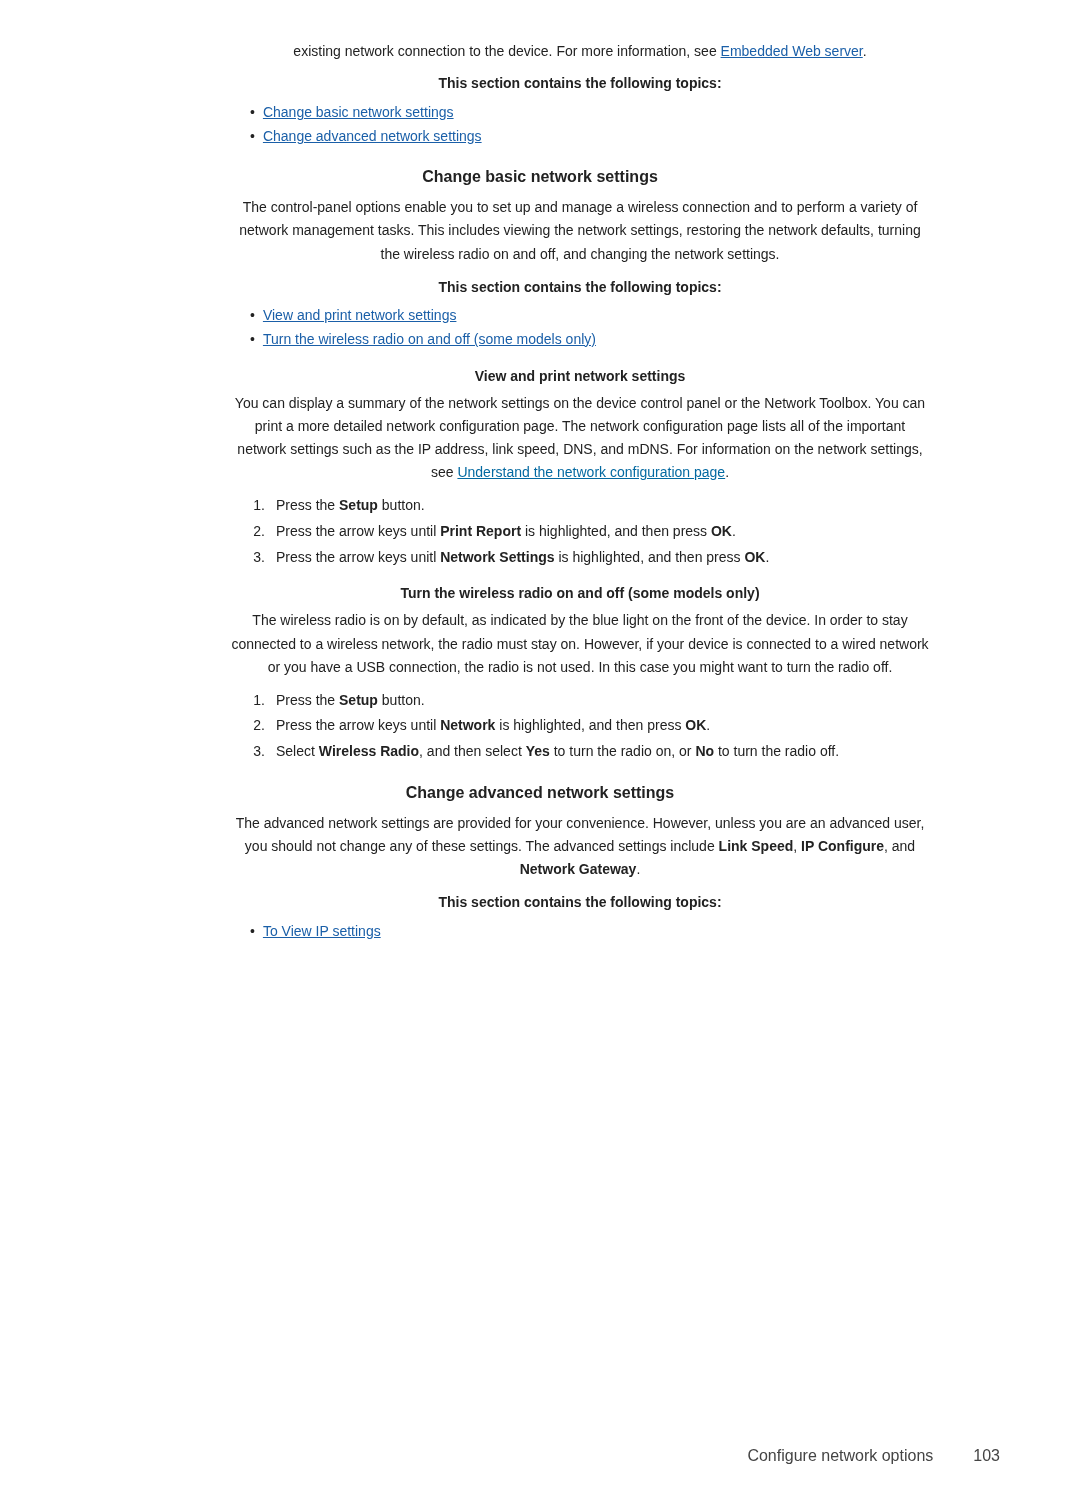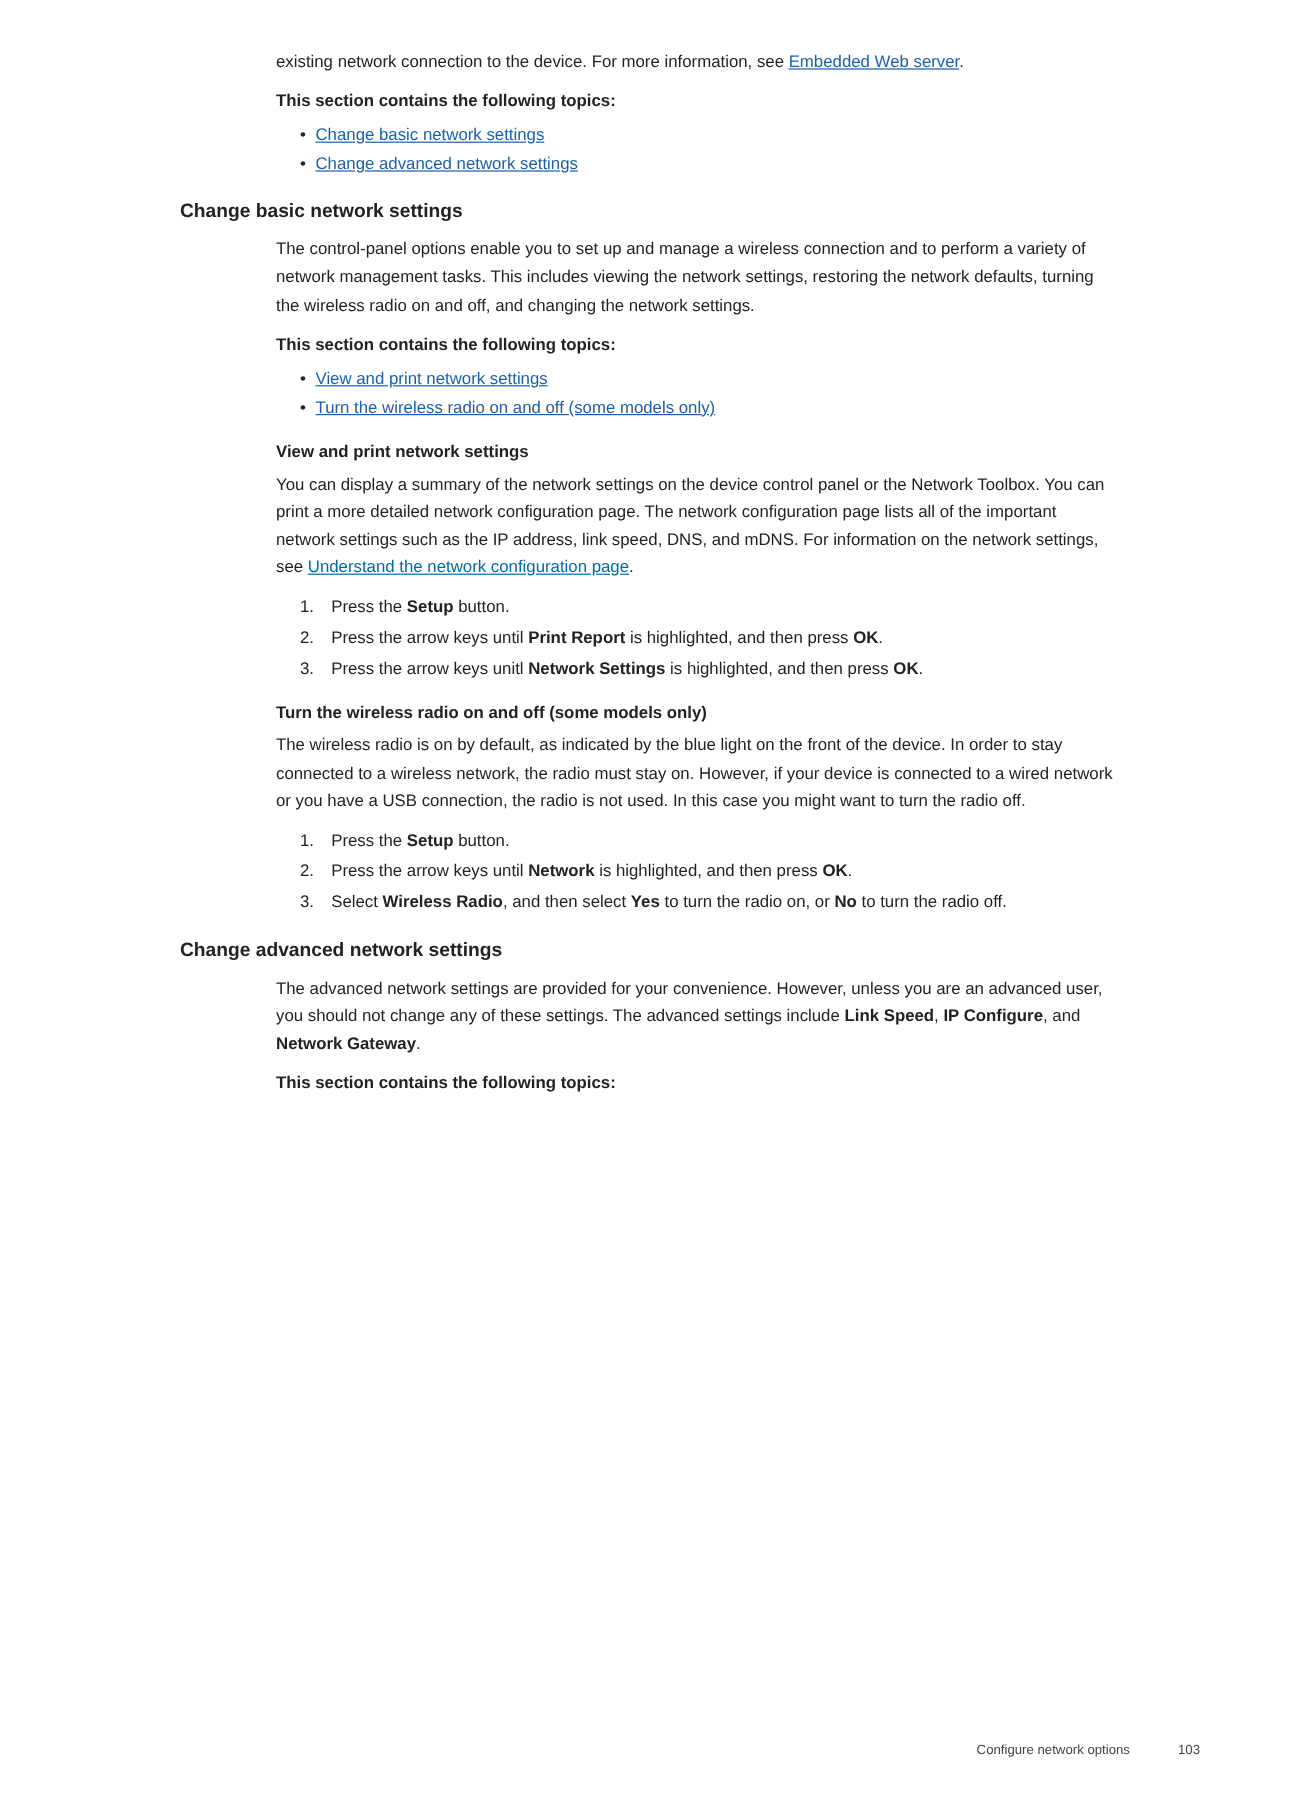--- a/index.html
+++ b/index.html
@@ -14,20 +14,21 @@
       background: #fff;
       width: 1080px;
       min-height: 1495px;
       position: relative;
       padding: 40px 0 60px 0;
     }
     .page-content {
       margin: 0 auto;
       max-width: 860px;
       padding: 0 40px;
+      text-align: center;
     }
     .intro-para {
       margin-left: 80px;
       margin-bottom: 10px;
       line-height: 1.6;
     }
     .intro-topics {
       margin-left: 80px;
       margin-bottom: 6px;
       line-height: 1.6;
@@ -92,21 +93,21 @@
       content: counter(step-counter) ".";
       margin-right: 8px;
       font-weight: normal;
       flex-shrink: 0;
       min-width: 18px;
     }
     .footer {
       position: absolute;
       bottom: 30px;
       right: 80px;
-      font-size: 11px;
+      font-size: 16px;
       color: #444;
       display: flex;
       align-items: flex-end;
       gap: 40px;
     }
     a {
       color: #1a5fa8;
       text-decoration: underline;
     }
   </style>
@@ -169,20 +170,23 @@
       <span>Select <strong>Wireless Radio</strong>, and then select <strong>Yes</strong> to turn the radio on, or <strong>No</strong> to turn the radio off.</span>
     </li>
   </ol>
 
   <h2 class="section-h2" id="change-advanced">Change advanced network settings</h2>
   <p class="body-para">
     <span>The advanced network settings are provided for your convenience. However, unless you are an advanced user, you should not change any of these settings. The advanced settings include </span><strong>Link Speed</strong><span>, </span><strong>IP Configure</strong><span>, and </span><strong>Network Gateway</strong><span>.</span>
   </p>
   <p class="intro-topics">This section contains the following topics:</p>
   <ul class="bullet-list">
+    <li>
+        <a href="#view-ip">To View IP settings</a>
+      </li>
   </ul>
 
 </div>
 
 <div class="footer">
   <span>Configure network options</span>
   <span>103</span>
 </div>
 
 </body></html>

